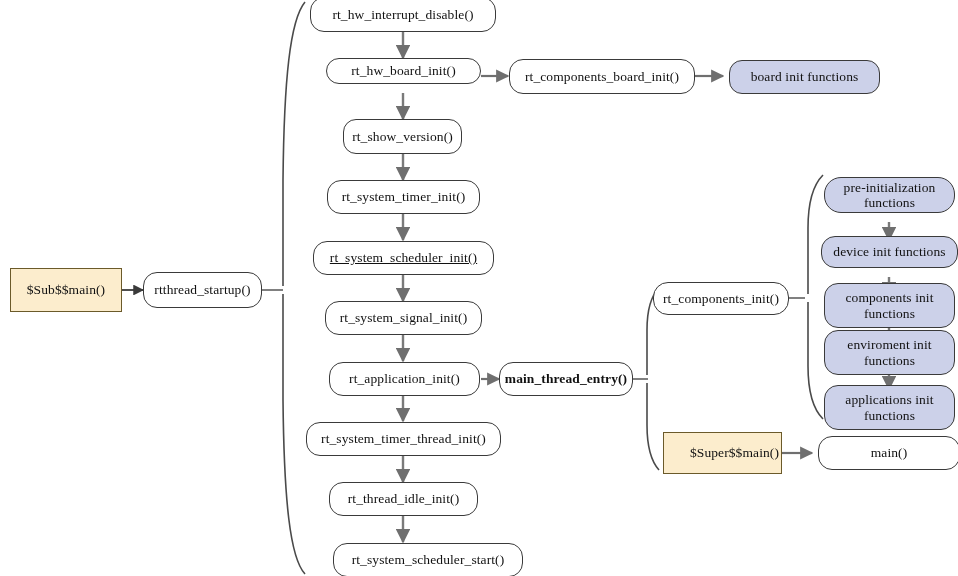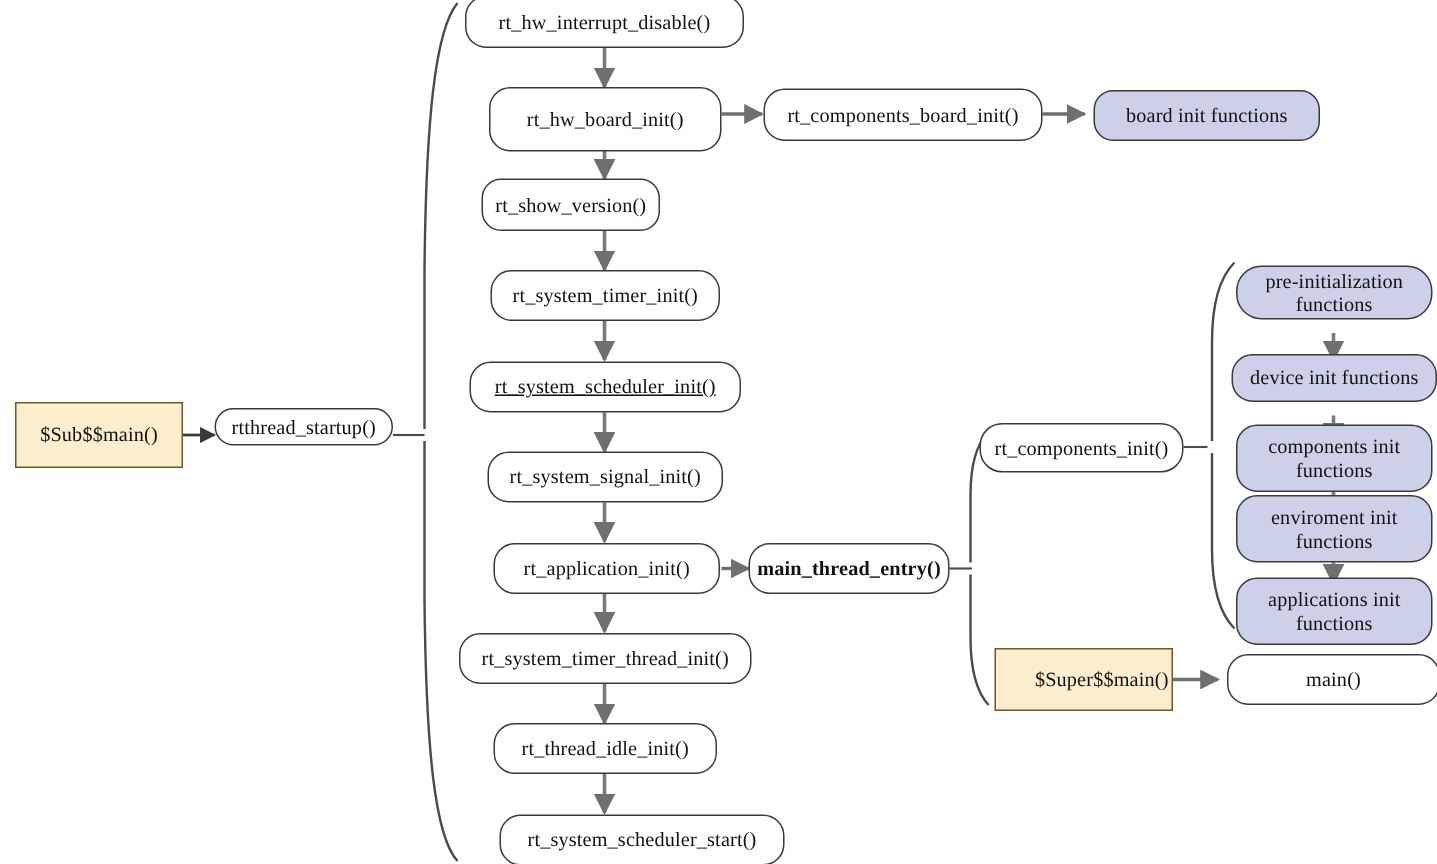--- a/index.html
+++ b/index.html
@@ -144,27 +144,27 @@
       <line x1="889" y1="375" x2="889" y2="389" stroke="#7a7a7a" stroke-width="2.4" marker-end="url(#arrowGray)"></line>
     </g>
 
     <g>
       <line x1="782" y1="453" x2="812" y2="453" stroke="#6f6f6f" stroke-width="2.2" marker-end="url(#arrowGray)"></line>
     </g>
   </svg>
 
   <div class="node yellow" style="left:10px; top:268px; width:112px; height:44px;">$Sub$$main()</div>
 
-  <div class="node" style="left:143px; top:272px; width:119px; height:25px;">rtthread_startup()</div>
+  <div class="node" style="left:143px; top:272px; width:119px; height:36px;">rtthread_startup()</div>
 
   <div class="node" style="left:310px; top:-3px; width:186px; height:35px;">rt_hw_interrupt_disable()</div>
 
-  <div class="node" style="left:326px; top:58px; width:155px; height:43px;">rt_hw_board_init()</div>
-
-  <div class="node" style="left:321px; top:119px; width:119px; height:35px;border-radius:13px;">rt_show_version()</div>
+  <div class="node" style="left:326px; top:58px; width:155px; height:26px;">rt_hw_board_init()</div>
+
+  <div class="node" style="left:343px; top:119px; width:119px; height:35px;border-radius:13px;">rt_show_version()</div>
 
   <div class="node" style="left:327px; top:180px; width:153px; height:34px;">rt_system_timer_init()</div>
 
   <div class="node" style="left:313px; top:241px; width:181px; height:34px;text-decoration:underline;">rt_system_scheduler_init()</div>
 
   <div class="node" style="left:325px; top:301px; width:157px; height:34px;">rt_system_signal_init()</div>
 
   <div class="node" style="left:329px; top:362px; width:151px; height:34px;">rt_application_init()</div>
 
   <div class="node" style="left:306px; top:422px; width:195px; height:34px;">rt_system_timer_thread_init()</div>

